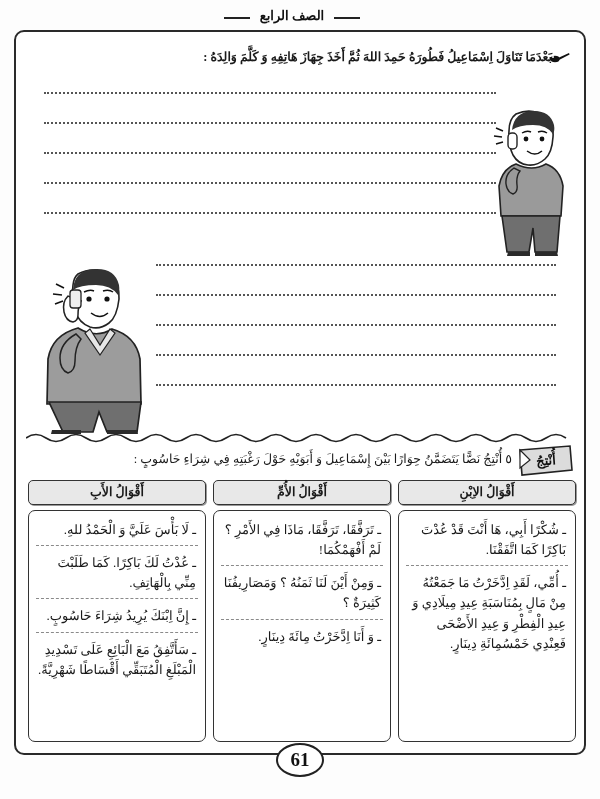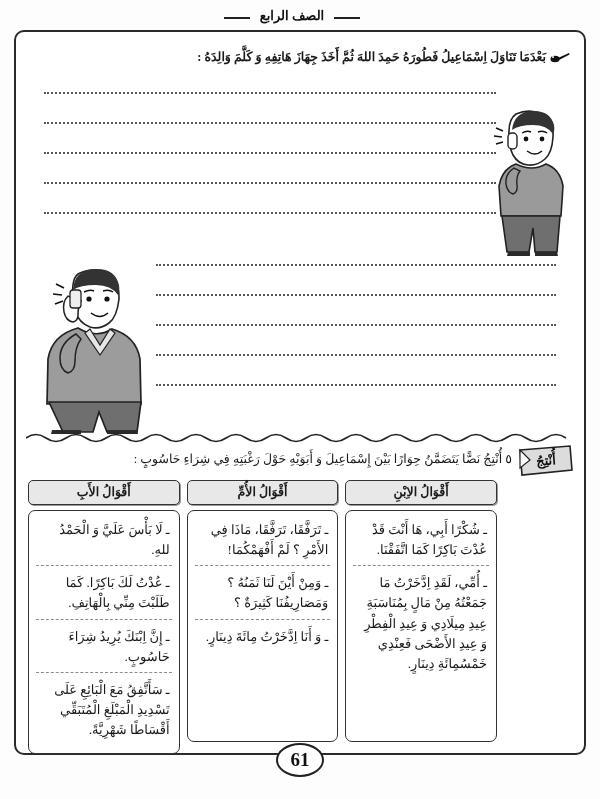--- a/index.html
+++ b/index.html
@@ -70,21 +70,20 @@
     position: absolute;
     top: 16px;
     right: 12px;
     left: 12px;
     direction: rtl;
   }
   .ex-head {
     display: flex;
     flex-direction: row;
     align-items: flex-start;
-    gap: 6px;
     font-size: 12.5px;
     line-height: 1.5;
     font-weight: bold;
     padding-right: 2px;
   }
   .pen-bullet {
     flex: 0 0 auto;
     width: 18px;
     height: 14px;
     margin-top: 2px;
@@ -181,21 +180,21 @@
     text-align: right;
     padding-top: 4px;
     padding-left: 24px;
   }
 
   
   .cols {
     position: absolute;
     top: 448px;
     left: 12px;
-    width: 469px;
+    width: 548px;
     display: flex;
     flex-direction: row-reverse;
     gap: 7px;
     direction: rtl;
   }
   .col {
     flex: 1 1 0;
     display: flex;
     flex-direction: column;
   }

